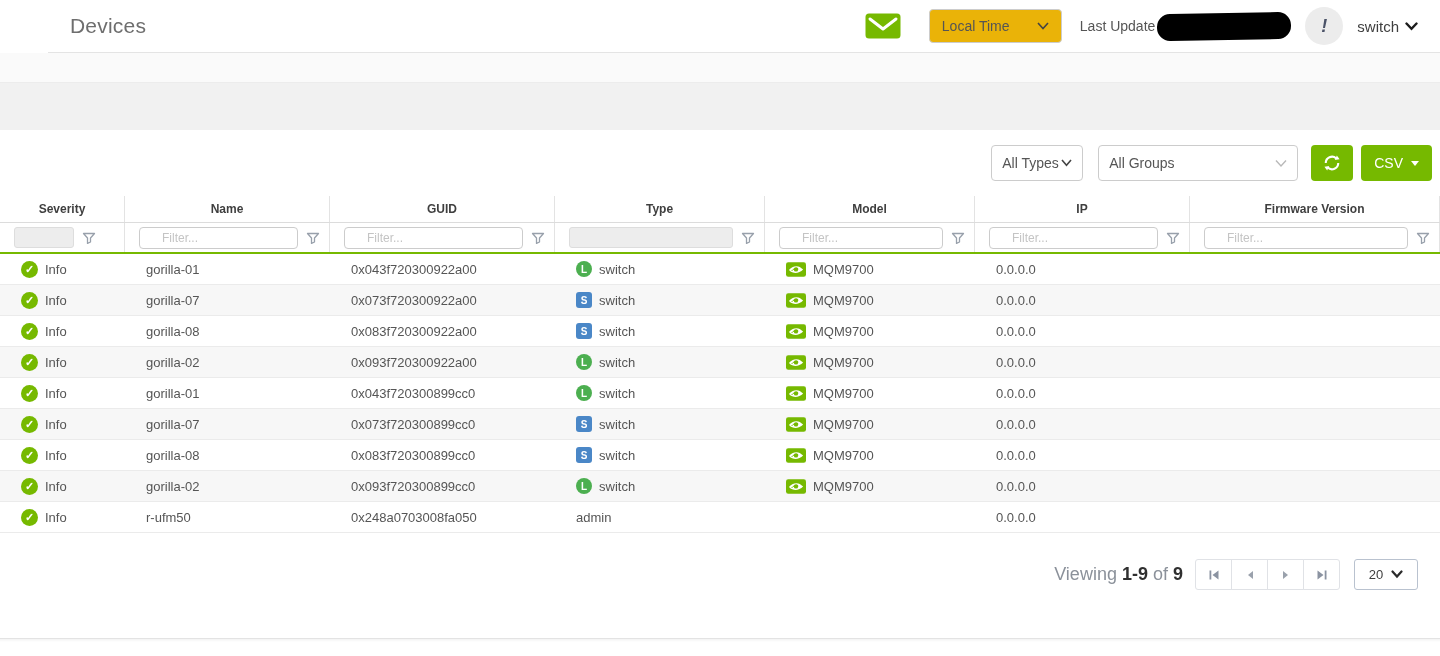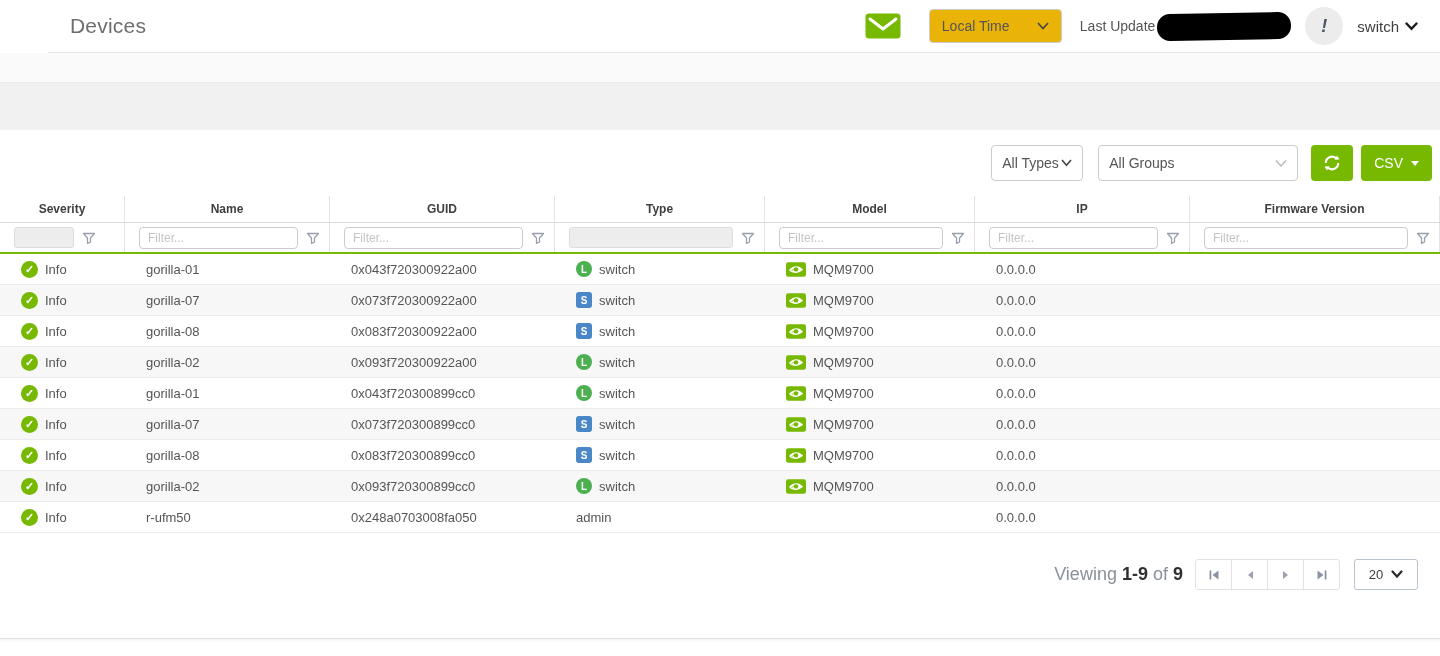--- a/index.html
+++ b/index.html
@@ -41,21 +41,21 @@
   .gbtn.cols { padding:0 15px; }
   .gbtn.csv { padding:12px 13px; }
   .caret-dn { width:0; height:0; border-left:4px solid transparent; border-right:4px solid transparent; border-top:5px solid #fff; display:inline-block; }
 
   
   .grid-cols { display:grid; grid-template-columns:125px 205px 225px 210px 210px 215px 1fr; }
   .thead { height:27px; align-items:center; border-bottom:1px solid #dcdcdc; }
   .th { text-align:center; font-size:12px; font-weight:700; color:#3f3f3f; border-right:1px solid #e3e3e3; line-height:26px; height:26px; cursor:pointer; }
   .filterrow { height:31px; align-items:center; border-bottom:2px solid #76b900; }
   .fcell { display:flex; align-items:center; height:100%; padding:0 9px 0 14px; border-right:1px solid #e3e3e3; gap:8px; }
-  .finput { flex:1; min-width:0; height:22px; border:1px solid #ccc; border-radius:4px; padding:0 8px; font-size:12px;
+  .finput { flex:1; min-width:0; height:22px; border:1px solid #ccc; border-radius:4px; padding:0 22px; font-size:12px;
     color:#737373; font-family:inherit; outline:none; background:#fff; }
   .finput::placeholder { color:#c4c4c4; }
   .fdisabled { height:21px; background:#ededed; border:1px solid #ddd; border-radius:3px; }
   .fdisabled.small { width:60px; }
   .fdisabled.wide { flex:1; }
   .funnel { flex:none; display:inline-flex; cursor:pointer; }
 
   .tbody .tr { height:31px; align-items:center; border-bottom:1px solid #ebebeb; font-size:13px; color:#555; cursor:pointer; }
   .tbody .tr:nth-child(even) { background:#f7f7f7; }
   .td { display:flex; align-items:center; gap:7px; padding-left:21px; overflow:hidden; white-space:nowrap; }

